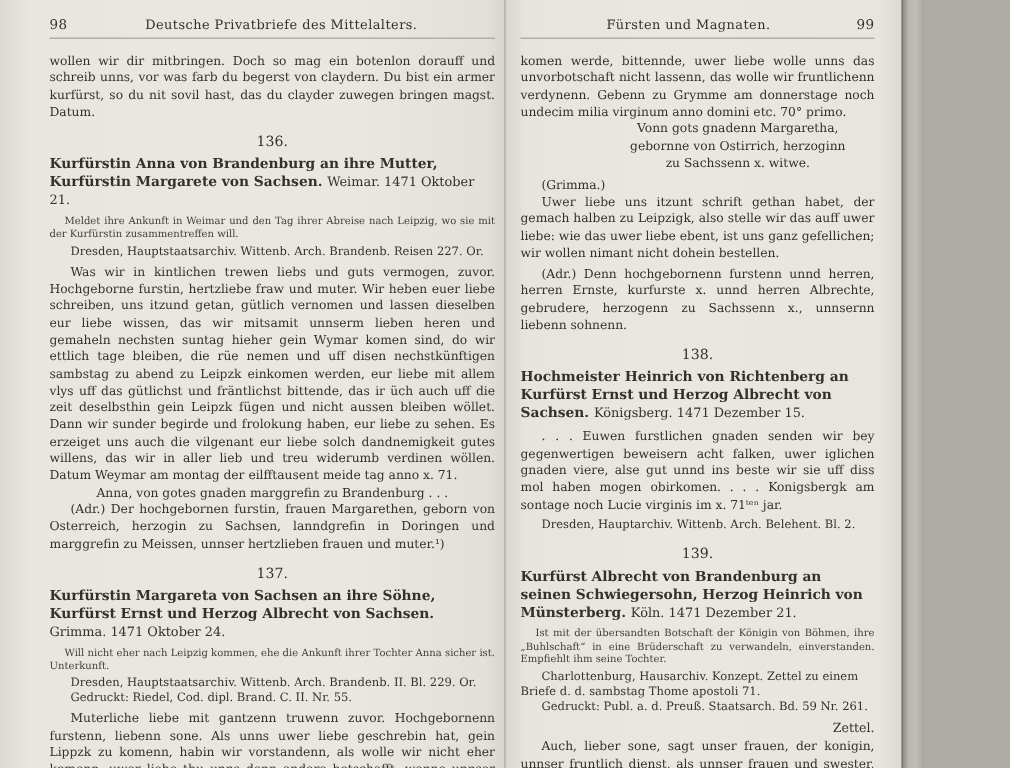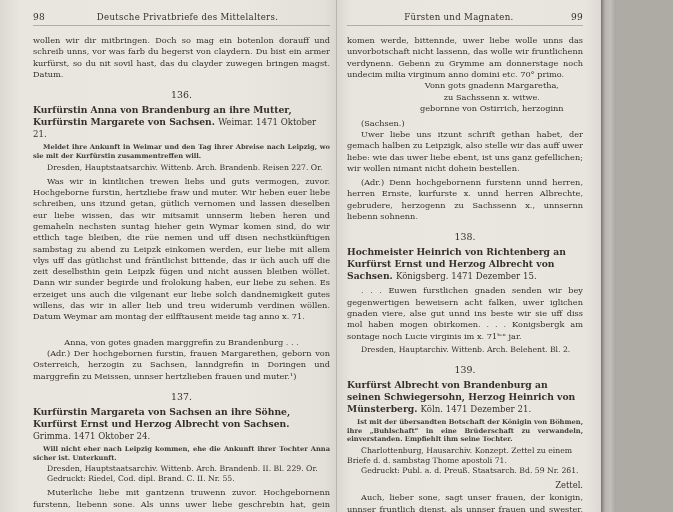--- a/index.html
+++ b/index.html
@@ -52,27 +52,27 @@
     text-align:center;font-weight:normal;font-size:9.4px;
     margin-top:9px;margin-bottom:4px;
   }
   .sectitle{
     text-align:left;font-weight:bold;font-size:9.2px;line-height:12px;
     margin-bottom:3px;
   }
   .sectitle .placedate{font-weight:normal;font-size:8.6px;}
   .summary{
     font-size:6.7px;line-height:8.8px;text-align:justify;text-indent:10px;
-    color:#43403a;margin-bottom:2px;font-weight:bold;
+    color:#43403a;margin-bottom:2px;
   }
   .source{
     font-size:7.7px;line-height:10px;text-indent:14px;
   }
   .sigline{
-    font-size:8.2px;line-height:11.3px;text-align:center;margin-top:14px;
+    font-size:8.2px;line-height:11.3px;text-align:center;margin-top:0;
   }
   .sigblock{
     width:62%;margin-left:auto;margin-right:18px;text-align:center;
     font-size:8.2px;line-height:11.5px;
   }
   .subhead{
     text-align:right;font-size:8.4px;margin-top:4px;margin-bottom:2px;
   }
 </style>
 </head>
@@ -114,25 +114,25 @@
   <div class="page page-right">
     <div class="running-head">
       <span class="title">Fürsten und Magnaten.</span>
       <span class="pageno">99</span>
     </div>
 
     <p class="bodytext">komen werde, bittennde, uwer liebe wolle unns das unvorbotschaft nicht lassenn, das wolle wir fruntlichenn verdynenn. Gebenn zu Grymme am donnerstage noch undecim milia virginum anno domini etc. 70° primo.</p>
 
     <div class="sigblock">
       <div>Vonn gots gnadenn Margaretha,</div>
+      <div>gebornne von Ostirrich, herzoginn</div>
       <div>zu Sachssenn x. witwe.</div>
-      <div>gebornne von Ostirrich, herzoginn</div>
     </div>
 
-    <p class="bodytext indent mt">(Sachsen.)</p>
+    <p class="bodytext indent mt">(Grimma.)</p>
     <p class="bodytext indent">Uwer liebe uns itzunt schrift gethan habet, der gemach halben zu Leipzigk, also stelle wir das auff uwer liebe: wie das uwer liebe ebent, ist uns ganz gefellichen; wir wollen nimant nicht dohein bestellen.</p>
     <p class="bodytext indent mt">(Adr.) Denn hochgebornenn furstenn unnd herren, herren Ernste, kurfurste x. unnd herren Albrechte, gebrudere, herzogenn zu Sachssenn x., unnsernn liebenn sohnenn.</p>
 
     <div class="secnum">138.</div>
     <div class="sectitle">
       <span>Hochmeister Heinrich von Richtenberg an Kurfürst Ernst und Herzog Albrecht von Sachsen.</span>
       <span class="placedate">Königsberg. 1471 Dezember 15.</span>
     </div>
     <p class="bodytext indent">. . . Euwen furstlichen gnaden senden wir bey gegenwertigen beweisern acht falken, uwer iglichen gnaden viere, alse gut unnd ins beste wir sie uff diss mol haben mogen obirkomen. . . . Konigsbergk am sontage noch Lucie virginis im x. 71ᵗᵉⁿ jar.</p>
     <p class="source mt">Dresden, Hauptarchiv. Wittenb. Arch. Belehent. Bl. 2.</p>

